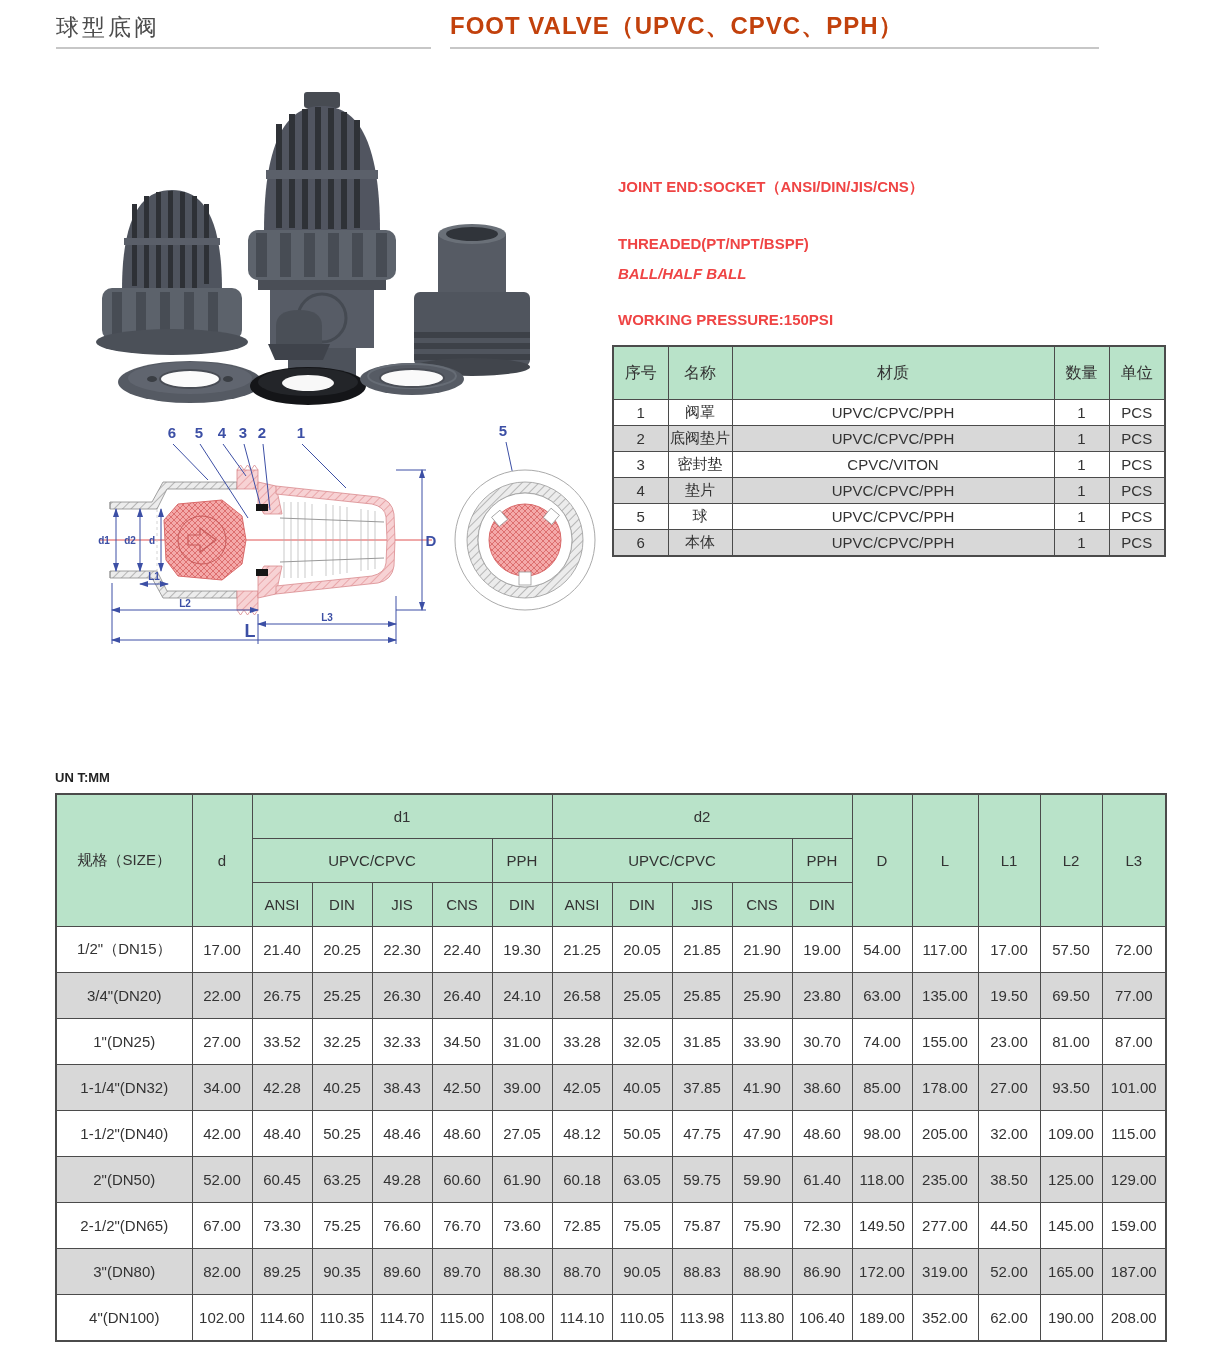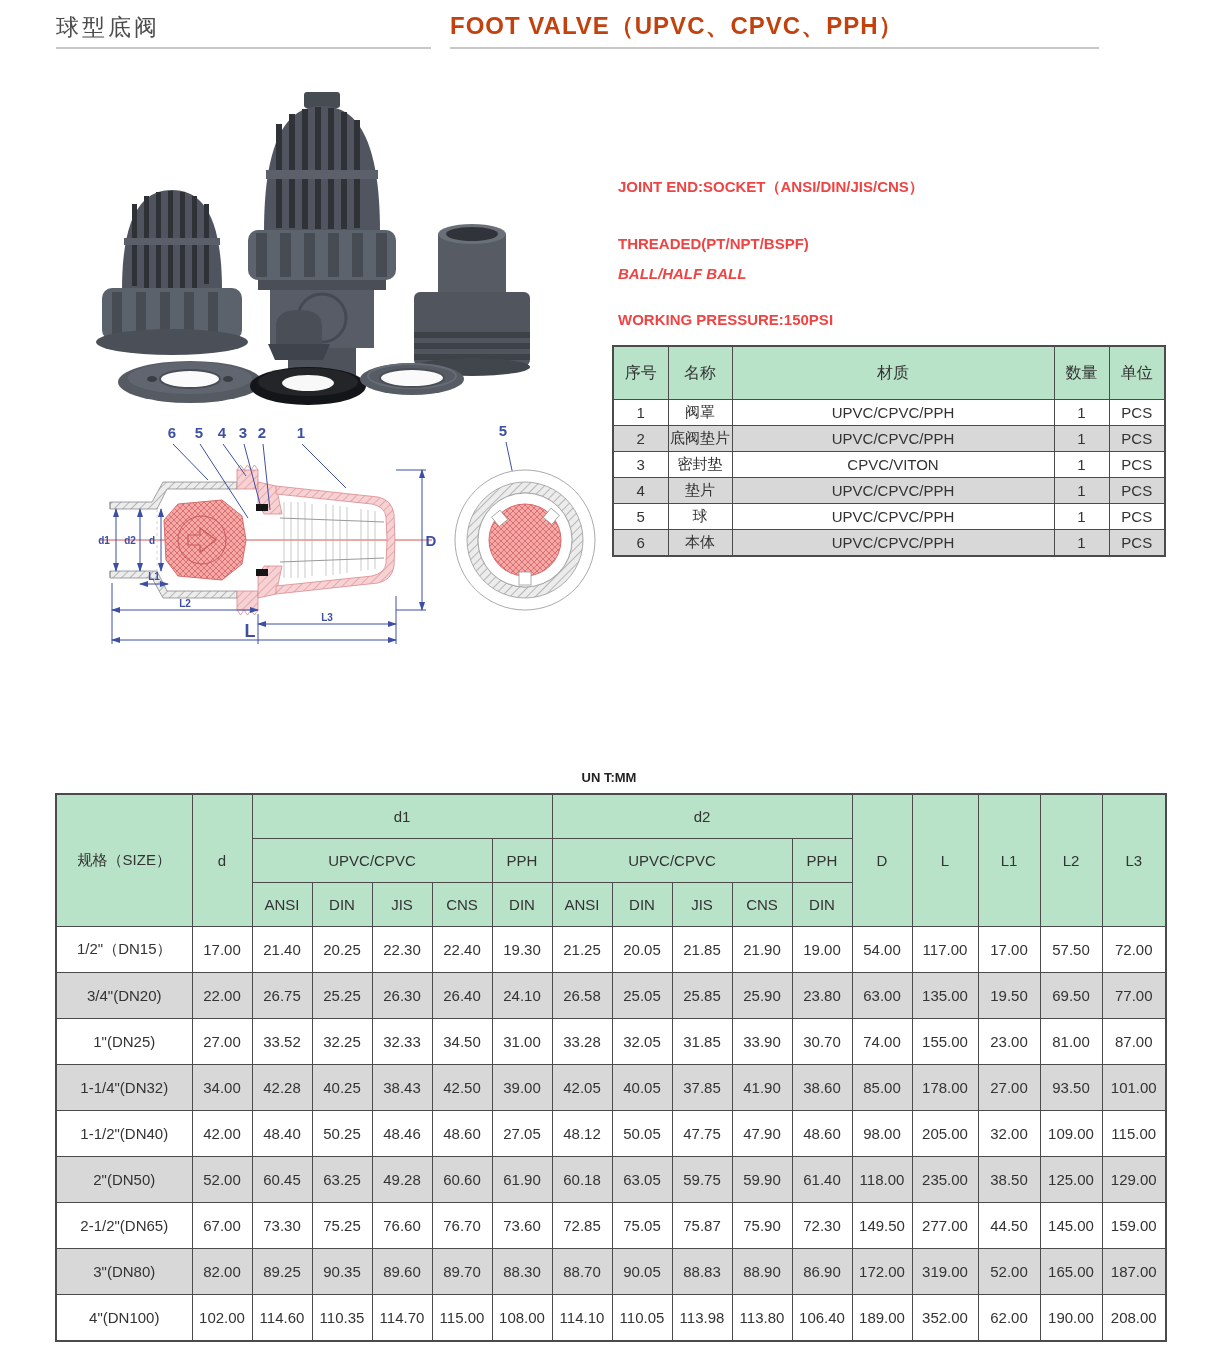--- a/index.html
+++ b/index.html
@@ -21,21 +21,21 @@
   table{border-collapse:collapse;table-layout:fixed;}
   th,td{border:1px solid #4b4b4b;text-align:center;vertical-align:middle;color:#333;overflow:hidden;white-space:nowrap;}
   thead th{background:#b9e3c9;font-weight:normal;margin-left:48px;}
   tbody td{background:#fff;}
   tbody tr:nth-child(even) td{background:#d8d8d8;}
 
   .parts-table{position:absolute;left:612px;top:345px;width:552px;border:2px solid #4b4b4b;}
   .parts-table th{height:50px;font-size:16px;}
   .parts-table td{height:23px;font-size:15px;}
 
-  .unit-note{position:absolute;left:55px;top:770px;width:1108px;text-align:center;font-size:13px;font-weight:bold;color:#222;}
+  .unit-note{position:absolute;left:55px;top:770px;width:1108px;text-align:left;font-size:13px;font-weight:bold;color:#222;}
 
   .dim-table{position:absolute;left:55px;top:793px;width:1110px;border:2px solid #4b4b4b;}
   .dim-table thead th{height:41px;font-size:15px;}
   .dim-table tbody td{height:43px;font-size:15px;}
 </style>
 </head>
 <body>
 
 <div class="page">
 

